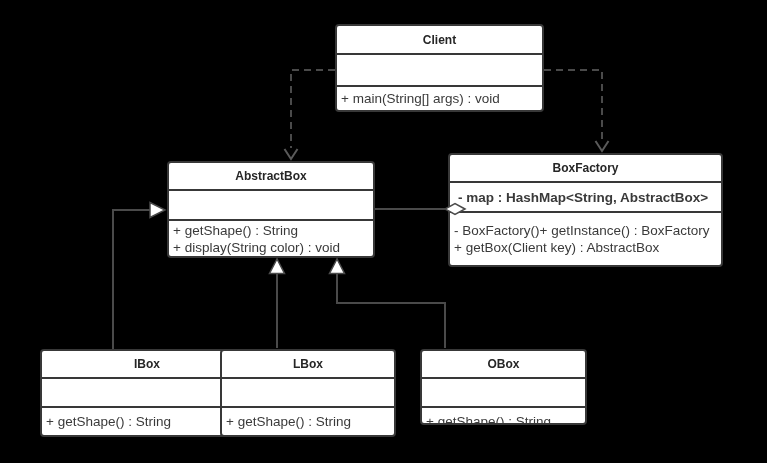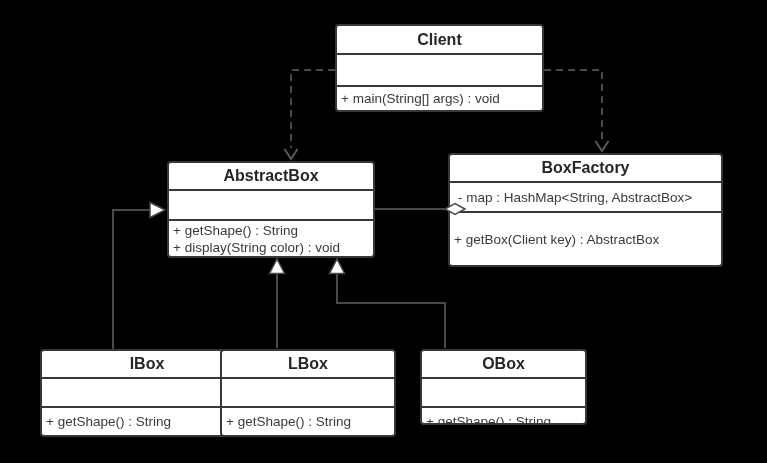--- a/index.html
+++ b/index.html
@@ -13,30 +13,30 @@
   .uml-class{
     position:absolute;
     background:#fff;
     border:2px solid #383838;
     border-radius:4px;
     box-sizing:border-box;
     overflow:hidden;
   }
   .cls-title{
     display:flex;align-items:center;justify-content:center;
-    font-weight:bold;font-size:16px;color:#262626;
+    font-weight:bold;font-size:12px;color:#262626;
     border-bottom:2px solid #383838;
     box-sizing:border-box;
   }
   .cls-attrs{
     border-bottom:2px solid #383838;
     box-sizing:border-box;
     padding:2px 8px;
     font-size:13.5px;color:#3a3a3a;line-height:17px;
-    display:flex;flex-direction:column;justify-content:center;
+    display:flex;flex-direction:column;justify-content:center;font-weight:bold;
   }
   .cls-methods{
     box-sizing:border-box;
     padding:2px 4px;
     font-size:13.5px;color:#3a3a3a;line-height:17px;
     display:flex;flex-direction:column;justify-content:center;
   }
   #connectors{
     position:absolute;left:0;top:0;
     pointer-events:none;
@@ -67,20 +67,21 @@
       <div>+ display(String color) : void</div>
     </div>
   </div>
 
   <div class="uml-class" style="left:448px;top:153px;width:275px;height:114px">
     <div class="cls-title" style="height:28px">BoxFactory</div>
     <div class="cls-attrs" style="height:30px">
       <div>- map : HashMap&lt;String, AbstractBox&gt;</div>
     </div>
     <div class="cls-methods" style="height:52px">
+      <div>- BoxFactory()+ getInstance() : BoxFactory</div>
       <div>+ getBox(Client key) : AbstractBox</div>
     </div>
   </div>
 
   <div class="uml-class" style="left:40px;top:349px;width:214px;height:88px">
     <div class="cls-title" style="height:28px">IBox</div>
     <div class="cls-attrs" style="height:29px"></div>
     <div class="cls-methods" style="height:27px">
       <div>+ getShape() : String</div>
     </div>

